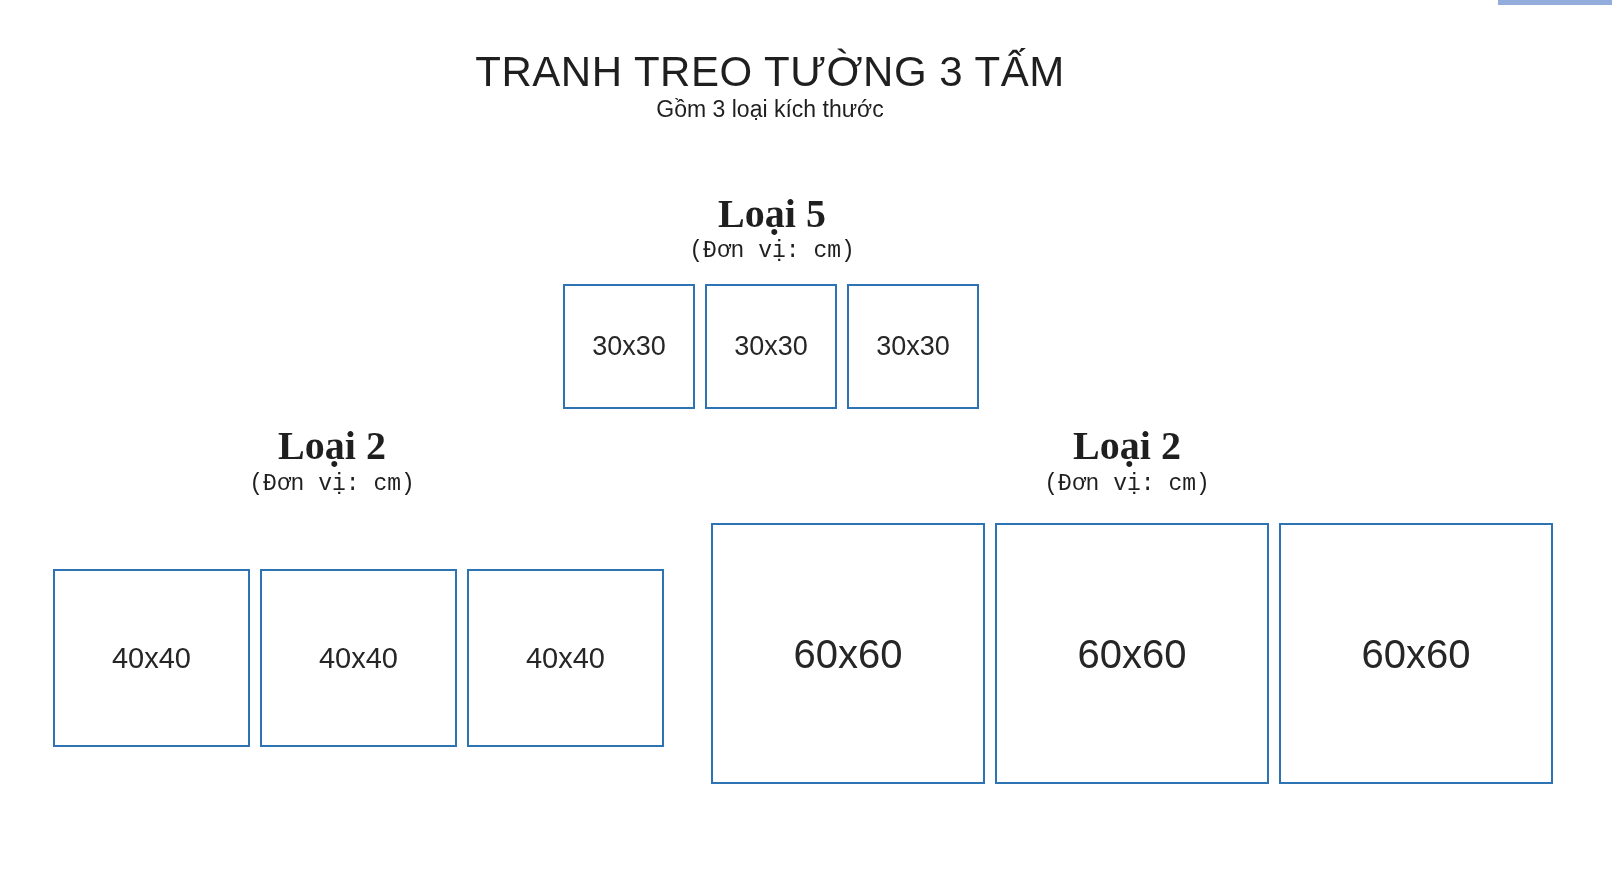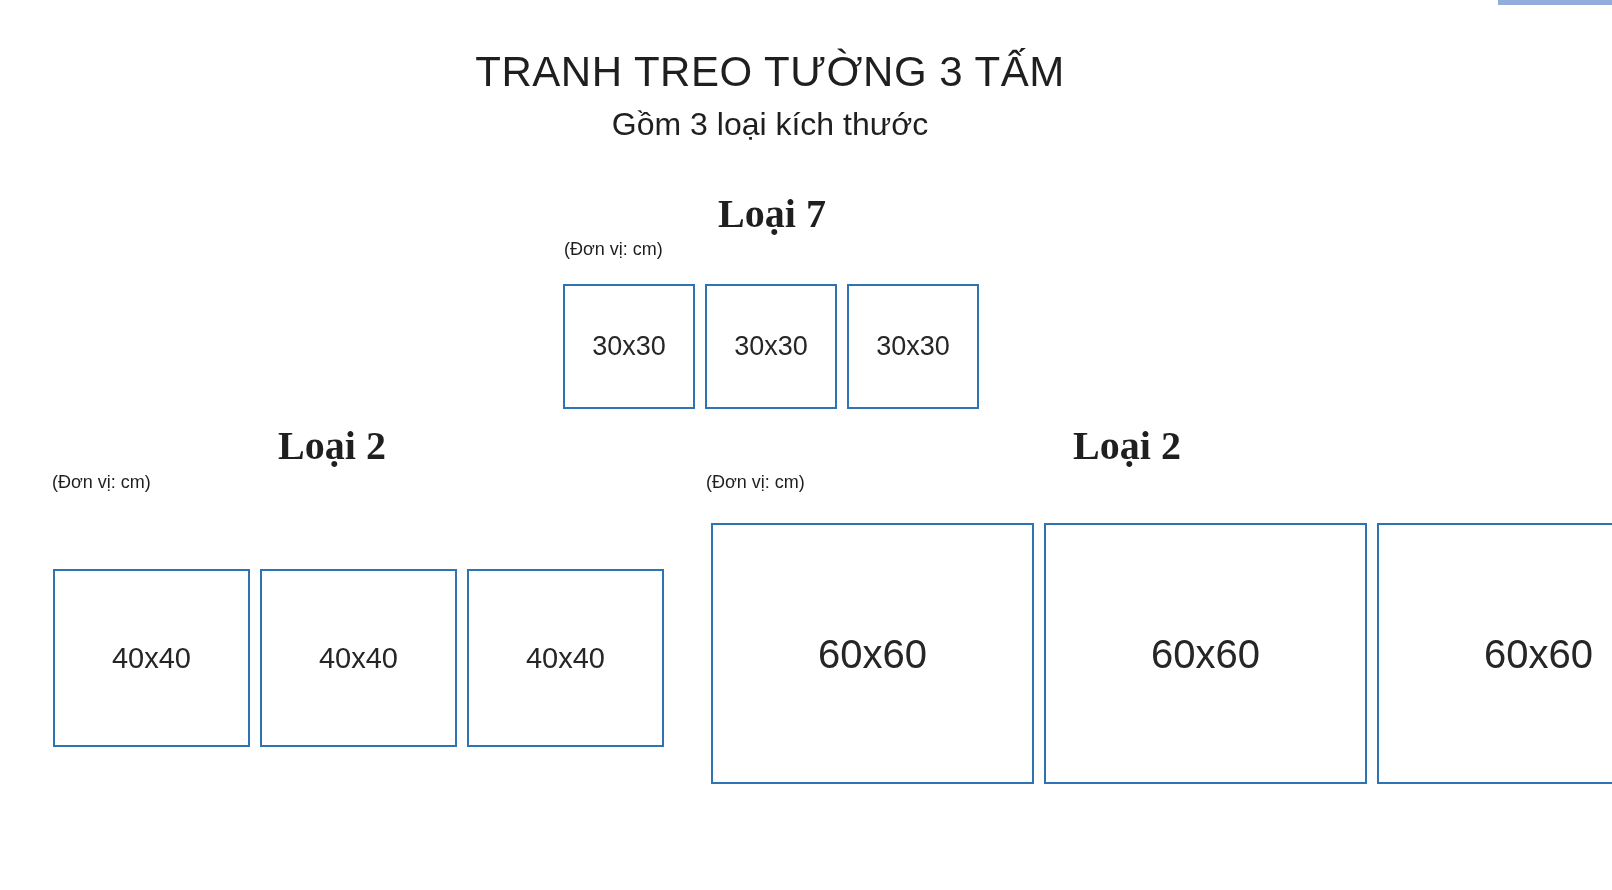--- a/index.html
+++ b/index.html
@@ -32,39 +32,40 @@
     width: 1540px;
     text-align: center;
   }
   .main-title {
     font-size: 42px;
     line-height: 1.15;
     color: var(--heading-text, #1F1F1F);
     letter-spacing: 0.5px;
   }
   .sub-title {
-    margin-top: 10px;
-    font-size: 32px;
+    font-size: 23px;
     color: var(--heading-text, #1F1F1F);
   }
 
   .section-heading {
     position: absolute;
     text-align: center;
     font-family: "Liberation Serif", serif;
     font-weight: bold;
     font-size: 40px;
     color: var(--heading-text, #1A1A1A);
     line-height: 1;
   }
   .section-unit {
     position: absolute;
-    font-size: 18px;
+    text-align: center;
+    font-size: 23px;
     color: var(--heading-text, #1F1F1F);
     line-height: 1;
+    font-family: Liberation Mono, monospace;
   }
   .frames-row {
     position: absolute;
     display: flex;
     gap: 10px;
   }
   .frame {
     box-sizing: border-box;
     border: 2px solid var(--frame-border, #2E74B5);
     background: #ffffff;
@@ -82,35 +83,35 @@
   
   .heading-2 { left: 52px; top: 426px; width: 560px; }
   .unit-2    { left: 52px; top: 473px; width: 560px; }
   .row-2     { left: 53px; top: 569px; }
   .row-2 .frame { width: 197px; height: 178px; font-size: 29px; }
 
   
   .heading-3 { left: 706px; top: 426px; width: 842px; }
   .unit-3    { left: 706px; top: 473px; width: 842px; }
   .row-3     { left: 711px; top: 523px; }
-  .row-3 .frame { width: 323px; height: 261px; font-size: 40px; }
+  .row-3 .frame { width: 274px; height: 261px; font-size: 40px; }
 
   .frame-label { line-height: 1; }
 </style>
 </head>
 <body>
 
 <div class="accent-strip"></div>
 
 <div class="title-block">
   <div class="main-title">TRANH TREO TƯỜNG 3 TẤM</div>
   <div class="sub-title">Gồm 3 loại kích thước</div>
 </div>
 
-<div class="section-heading heading-1">Loại 7</div>
+<div class="section-heading heading-1">Loại 5</div>
 <div class="section-unit unit-1">(Đơn vị: cm)</div>
 <div class="frames-row row-1">
   <div class="frame">
     <span class="frame-label">30x30</span>
   </div>
   <div class="frame">
     <span class="frame-label">30x30</span>
   </div>
   <div class="frame">
     <span class="frame-label">30x30</span>

